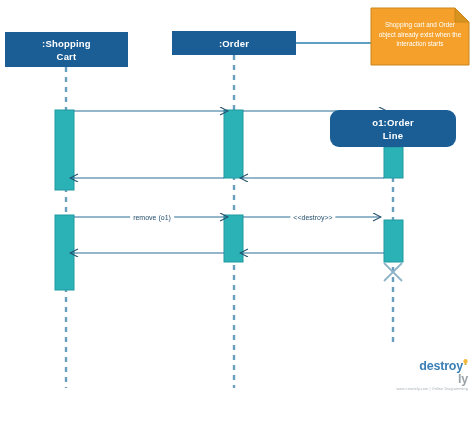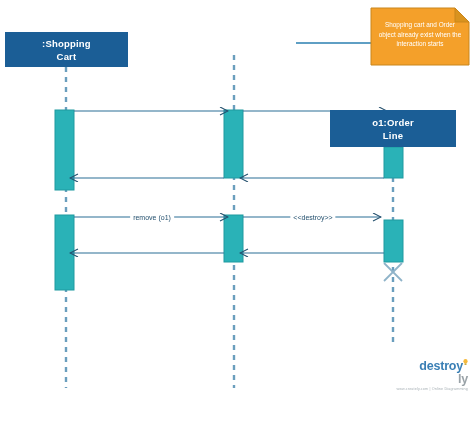--- a/index.html
+++ b/index.html
@@ -145,22 +145,25 @@
       <line x1="402" y1="263" x2="384" y2="281"></line>
     </g>
 
   </svg>
 
   <div class="lifeline-box" style="left:5px;top:32px;width:123px;height:35px;">
     <span>:Shopping
 Cart</span>
   </div>
 
+  <div class="lifeline-box" style="left:172px;top:31px;width:124px;height:24px;">
+    <span>:Order</span>
+  </div>
 
-  <div class="lifeline-box" style="left:330px;top:110px;width:126px;height:37px;">
+  <div class="lifeline-box" style="left:330px;top:110px;width:126px;height:37px;border-radius:9px;">
     <span>o1:Order
 Line</span>
   </div>
 
   <div class="note-text">Shopping cart and Order object already exist when the interaction starts</div>
 
   <div class="msg-label" style="left:152px;top:217px;">remove (o1)</div>
 
   <div class="msg-label" style="left:313px;top:217px;">&lt;&lt;destroy&gt;&gt;</div>
 

